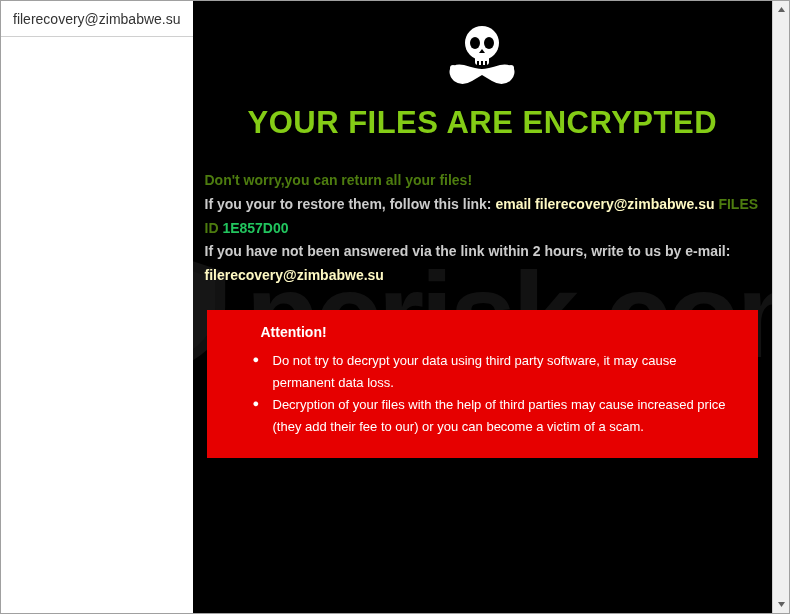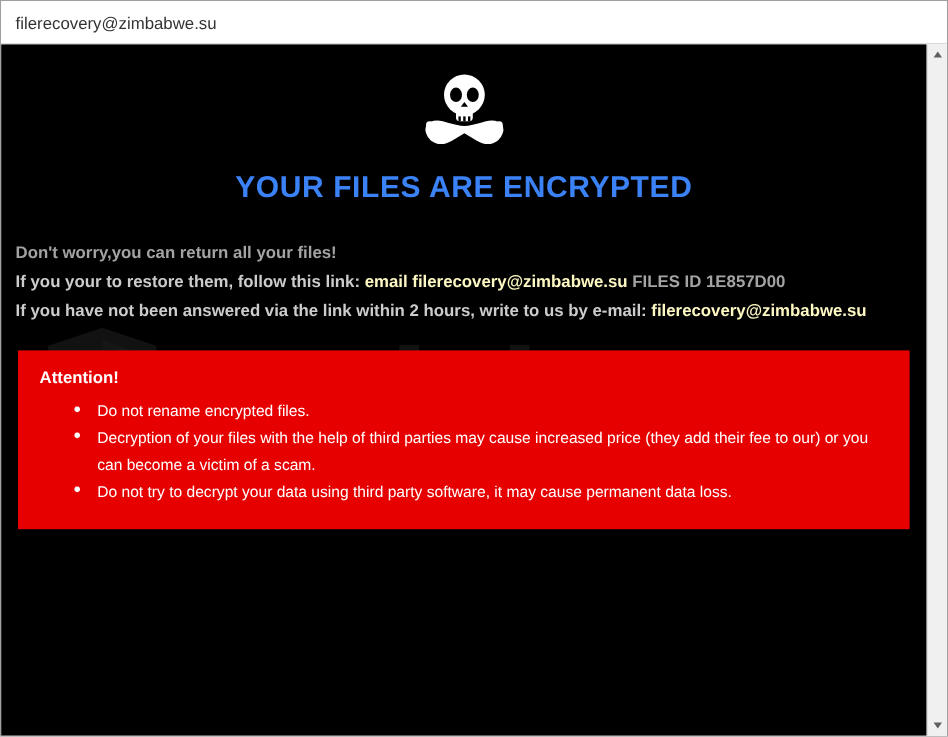--- a/index.html
+++ b/index.html
@@ -13,21 +13,20 @@
       width: 790px;
       height: 614px;
       overflow: hidden;
     }
     .window {
       width: 790px;
       height: 614px;
       border: 1px solid #a0a0a0;
       background: #fff;
       display: flex;
-      flex-direction: column;
     }
     .titlebar {
       height: 36px;
       background: #fff;
       display: flex;
       align-items: center;
       padding: 0 12px;
       border-bottom: 1px solid #d0d0d0;
       font-size: 14px;
       color: #333;
@@ -70,56 +69,57 @@
       text-align: center;
       margin-bottom: 10px;
     }
     .skull-icon {
       display: inline-block;
       width: 80px;
       height: 70px;
     }
     .main-heading {
       text-align: center;
-      font-size: 25px;
-      font-weight: bold;
-      color: #3b82f6;
+      font-size: 31px;
+      font-weight: bold;
+      color: #84cc16;
       margin-bottom: 28px;
       letter-spacing: 0.5px;
     }
     .body-text {
       font-size: 14px;
       line-height: 1.7;
       color: #ccc;
       font-weight: bold;
       margin-bottom: 22px;
     }
     .body-line {
       display: block;
     }
     .white-text {
-      color: #a3a3a3;
+      color: #4d7c0f;
       margin-top: 16px;
     }
     .yellow-link {
       color: #fef9c3;
     }
     .red-id {
-      color: #a3a3a3;
+      color: #22c55e;
     }
     .attention-box {
       background: #e60000;
       padding: 14px 18px 20px 18px;
       margin: 0 2px;
     }
     .attention-title {
       color: #fff;
       font-weight: bold;
       font-size: 14px;
       margin-bottom: 10px;
+      margin-left: 36px;
     }
     .attention-list {
       list-style: none;
       padding-left: 28px;
     }
     .attention-list li {
       color: #fff;
       font-size: 13px;
       line-height: 1.7;
       position: relative;
@@ -202,23 +202,22 @@
             <span>If you your to restore them, follow this link: </span><span class="yellow-link">email filerecovery@zimbabwe.su</span><span class="white-text">  FILES ID </span><span class="red-id">1E857D00</span>
           </span>
           <span class="body-line">
             <span>If you have not been answered via the link within 2 hours, write to us by e-mail: </span><span class="yellow-link">filerecovery@zimbabwe.su</span>
           </span>
         </div>
 
         <div class="attention-box">
           <div class="attention-title">Attention!</div>
           <ul class="attention-list">
-            <li>Do not rename encrypted files.</li>
+            <li>Do not try to decrypt your data using third party software, it may cause permanent data loss.</li>
             <li>Decryption of your files with the help of third parties may cause increased price (they add their fee to our) or you can become a victim of a scam.</li>
-            <li>Do not try to decrypt your data using third party software, it may cause permanent data loss.</li>
           </ul>
         </div>
       </div>
 
     </div>
     <div class="scrollbar">
       <div class="scrollbar-arrow">
         <svg width="9" height="9" viewBox="0 0 9 9">
             <path d="M4.5 2 L8 7 L1 7 Z" fill="#606060"></path>
           </svg>

